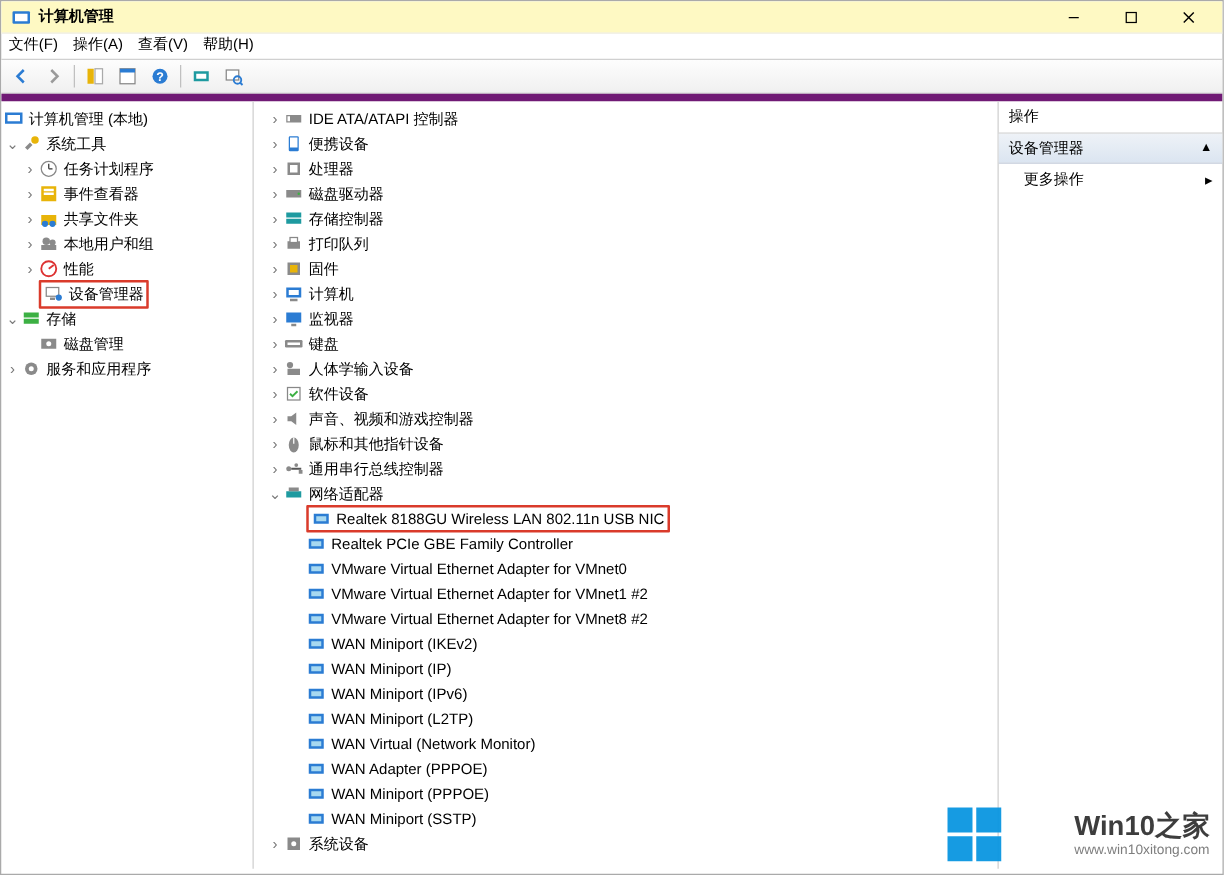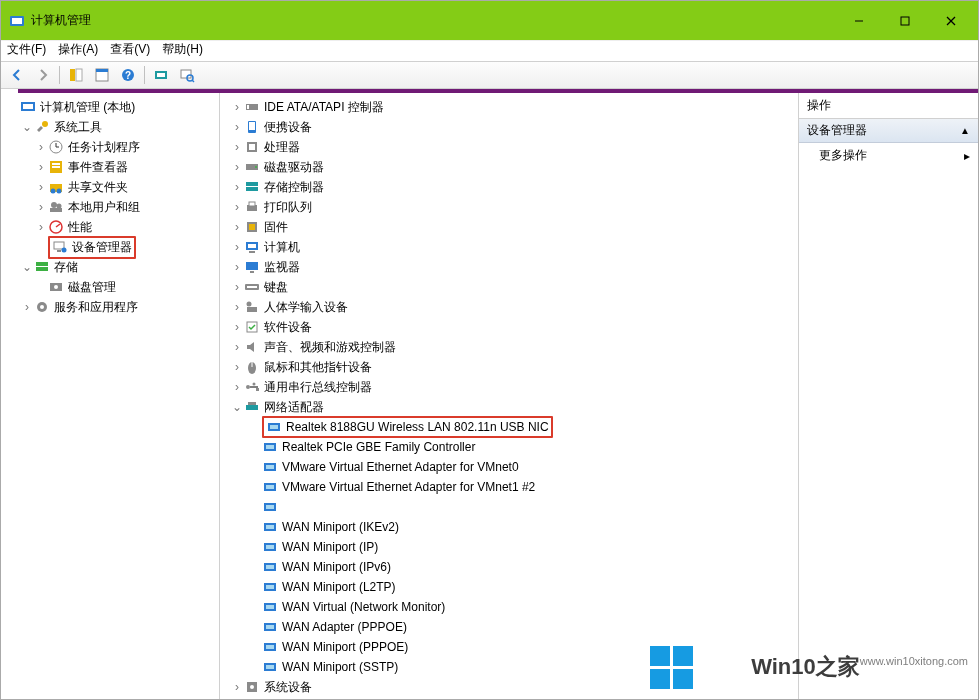--- a/index.html
+++ b/index.html
@@ -8,26 +8,27 @@
   font-size: 12px;
   background: #fff;
   color: #000;
   width: 979px;
   height: 700px;
   overflow: hidden;
   border: 1px solid #aaa;
   position: relative;
 }
 .titlebar {
-  height: 40px;
+  height: 26px;
   display: flex;
   align-items: center;
   padding: 0 4px 0 8px;
-  background: #84cc16;
+  background: #fef9c3;
   border-bottom: 1px solid #eee;
+  font-weight: bold;
 }
 .title-icon { width:16px; height:16px; margin-right:6px; display:flex; align-items:center; justify-content:center; }
 .title-text { flex: 1; font-size: 12px; }
 .win-controls { display:flex; }
 .win-btn { width:46px; height:30px; display:flex; align-items:center; justify-content:center; font-size:13px; cursor:default; }
 
 .menubar {
   height: 20px;
   display:flex;
   align-items:flex-start;
@@ -46,22 +47,21 @@
   padding: 0 4px;
   gap: 2px;
   background: linear-gradient(#fdfdfd,#f0f0f0);
 }
 .tb-btn { width:24px; height:22px; display:flex; align-items:center; justify-content:center; border:1px solid transparent; border-radius:2px; }
 .tb-sep { width:1px; height:18px; background:#c0c0c0; margin:0 2px; }
 
 .panes {
   display:flex;
   height: calc(700px - 30px - 20px - 28px - 2px);
-  border-top: 4px solid #701a75;
-  margin-left: 17px;
+  border-top: 6px solid #701a75;
 }
 .pane-left {
   width: 202px;
   border-right: 1px solid #d0d0d0;
   overflow-y:auto;
   padding: 4px 0;
 }
 .pane-mid {
   flex:1;
   position:relative;
@@ -130,21 +130,21 @@
   opacity:0.95;
   pointer-events:none;
 }
 .wm-logo {
   display:grid;
   grid-template-columns: 20px 20px;
   grid-template-rows: 20px 20px;
   gap:3px;
 }
 .wm-sq { background:#0a96e1; }
-.wm-text { display:flex; flex-direction:row; line-height:1.1;margin-left:48px; }
+.wm-text { display:flex; flex-direction:column; line-height:1.1;margin-left:48px; }
 .wm-big { font-size:22px; font-weight:bold; color:#333; }
 .wm-small { font-size:11px; color:#777; }
 
 
 .c-blue{fill:#2b7cd3;} .c-gray{fill:#8a8a8a;} .c-green{fill:#3cb043;} .c-yellow{fill:#e8b409;} .c-teal{fill:#1e9aa0;}
 </style>
 </head>
 <body>
 
 <div class="titlebar">
@@ -556,20 +556,21 @@
           <span class="lbl">VMware Virtual Ethernet Adapter for VMnet1 #2</span>
         </div>
         <div class="tree-row d1">
           <span class="tw"> </span>
           <span class="ic">
             <svg class="glyph" viewBox="0 0 16 16">
               <rect x="2" y="4" width="12" height="8" class="c-blue"></rect>
               <rect x="4" y="6" width="8" height="4" fill="#a7d8f0"></rect>
             </svg>
           </span>
+          <span class="lbl">VMware Virtual Ethernet Adapter for VMnet8 #2</span>
         </div>
         <div class="tree-row d1">
           <span class="tw"> </span>
           <span class="ic">
             <svg class="glyph" viewBox="0 0 16 16">
               <rect x="2" y="4" width="12" height="8" class="c-blue"></rect>
               <rect x="4" y="6" width="8" height="4" fill="#a7d8f0"></rect>
             </svg>
           </span>
           <span class="lbl">WAN Miniport (IKEv2)</span>

